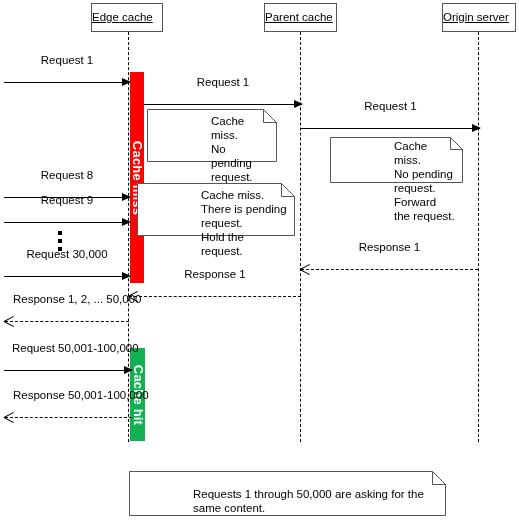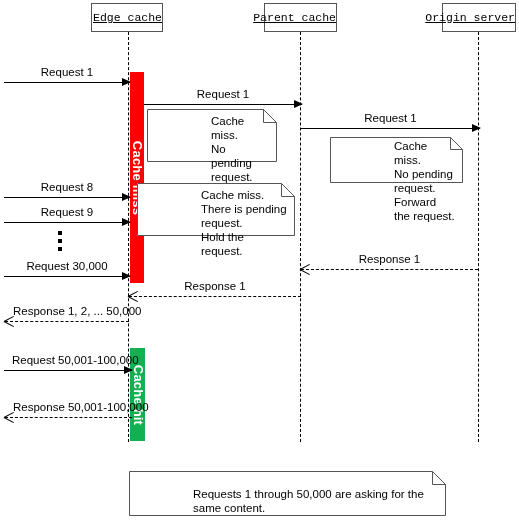--- a/index.html
+++ b/index.html
@@ -20,23 +20,22 @@
     background: #ffffff;
   }
   
   .participant {
     position: absolute;
     box-sizing: border-box;
     border: 1px solid #555555;
     background: #ffffff;
     display: flex;
     align-items: center;
-    justify-content: flex-end;
+    justify-content: flex-start;
     height: 29px;
-    font-family: Liberation Mono, monospace;
   }
   .participant .p-label {
     font-size: 11.5px;
     line-height: 13px;
     color: #000000;
     text-decoration: underline;
     white-space: nowrap;
   }
   
   .lifeline {
@@ -108,21 +107,21 @@
     transform: rotate(-28deg);
     transform-origin: left center;
   }
   .msg .head-left-open::after {
     top: 5px;
     transform: rotate(28deg);
     transform-origin: left center;
   }
   .msg .msg-label {
     position: absolute;
-    bottom: 4px;
+    bottom: 16px;
     font-size: 11.5px;
     line-height: 13px;
     white-space: nowrap;
     color: #000000;
   }
   .msg .msg-label.center {
     left: 50%;
     transform: translateX(-50%);
   }
   .msg .msg-label.left {

